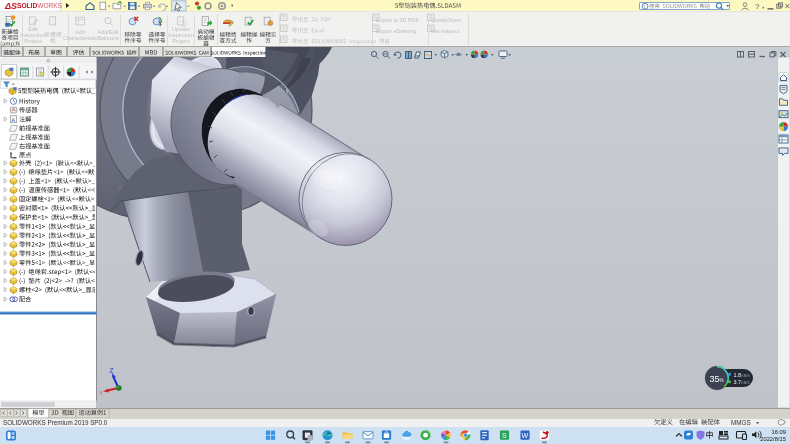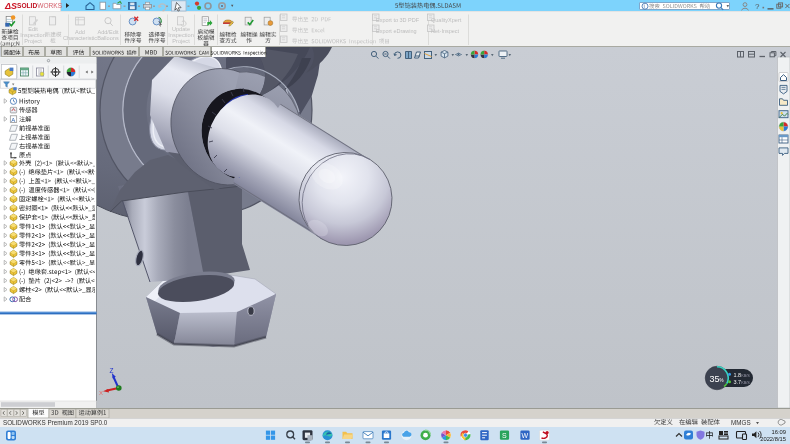--- a/index.html
+++ b/index.html
@@ -213,21 +213,21 @@
         <rect x="737.5" y="51.5" width="6" height="5.5"></rect>
         <line x1="740.5" y1="51.5" x2="740.5" y2="57"></line>
         <rect x="748.5" y="51.5" width="6" height="5.5"></rect>
         <line x1="748.5" y1="54.2" x2="754.5" y2="54.2"></line>
         <line x1="759.5" y1="56.5" x2="765" y2="56.5" stroke-width="1.3"></line>
         <rect x="770" y="52.8" width="4.4" height="4"></rect>
         <path d="M771.3 52.8 v-1.3 h4.6 v4.2 h-1.4"></path>
         <path d="M780.5 52 l5 5 m0 -5 l-5 5" stroke-width="1.1"></path>
       </g>
     </svg>
-    <div style="position:absolute;left:0;top:0;width:790px;height:11.5px;background:#7dd3fc;border-bottom:1px solid #e3e4e4">
+    <div style="position:absolute;left:0;top:0;width:790px;height:11.5px;background:#fef9c3;border-bottom:1px solid #e3e4e4">
       <div style="position:absolute;left:0;top:0;width:61px;height:11px;background:#fdfdfd;border-right:1px solid #ddd"></div>
       <svg style="position:absolute;left:0;top:0" width="240" height="12" viewBox="0 0 240 12">
         <text x="5" y="8.8" font-family="Liberation Sans, sans-serif" font-size="9" font-style="italic" font-weight="bold" fill="#cc1122">ΔS</text>
         <text x="17" y="8.3" font-family="Liberation Sans, sans-serif" font-size="6.6" font-weight="bold" fill="#c01020">SOLID<tspan fill="#d4606c" font-weight="normal">WORKS</tspan></text>
         <path d="M66 3 l3.2 2.5 -3.2 2.5 z" fill="#222"></path>
         <path d="M86 6 l4 -3.4 4 3.4 v3.5 h-8 z" fill="none" stroke="#2a6496" stroke-width="1.1"></path>
         <rect x="100" y="2.2" width="5.6" height="7.2" fill="#fff" stroke="#8a9aa8" stroke-width="0.9"></rect>
         <rect x="108" y="5.5" width="2" height="1.4" fill="#999"></rect>
         <path d="M113 8.8 v-5.5 h2.8 l1 1.2 h4 v4.3 z" fill="#fff" stroke="#8a9aa8" stroke-width="0.9"></path>
         <path d="M117.5 3.2 l2.6 -1.6 1.4 2.2" fill="none" stroke="#3a9a3a" stroke-width="1.1"></path>

